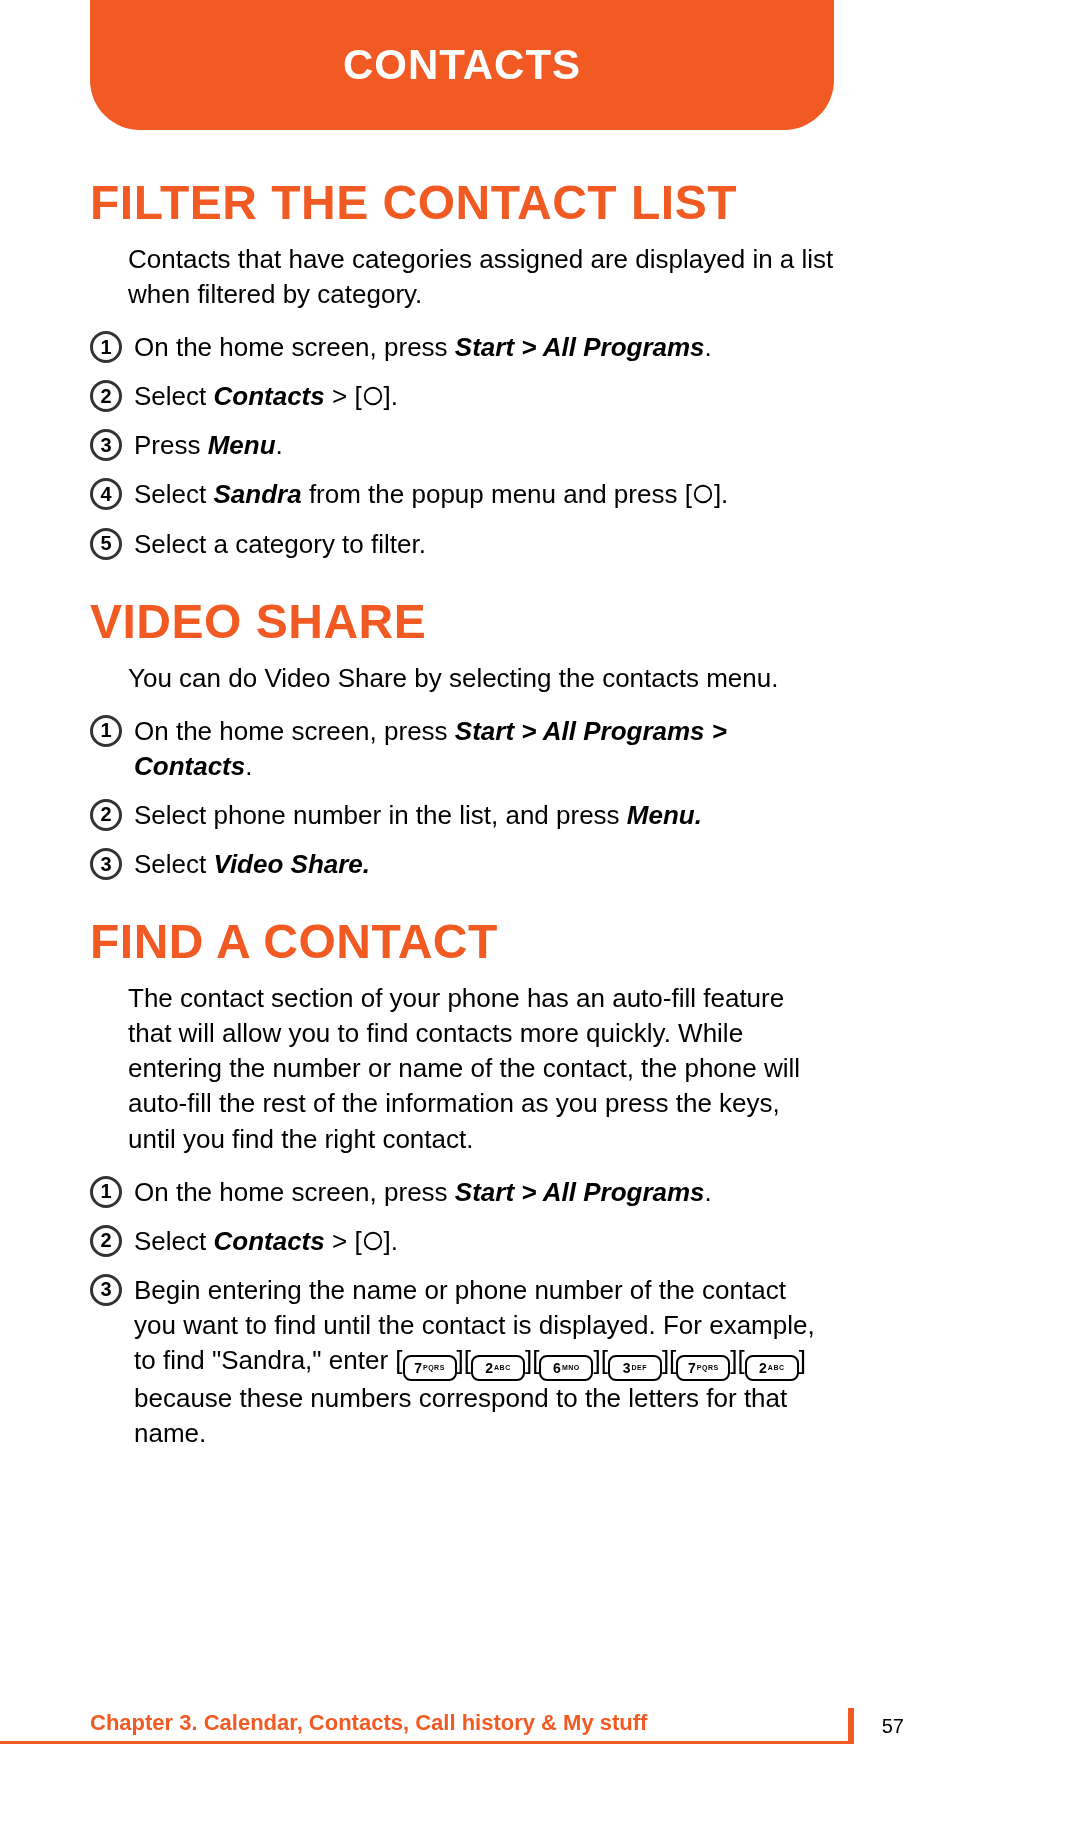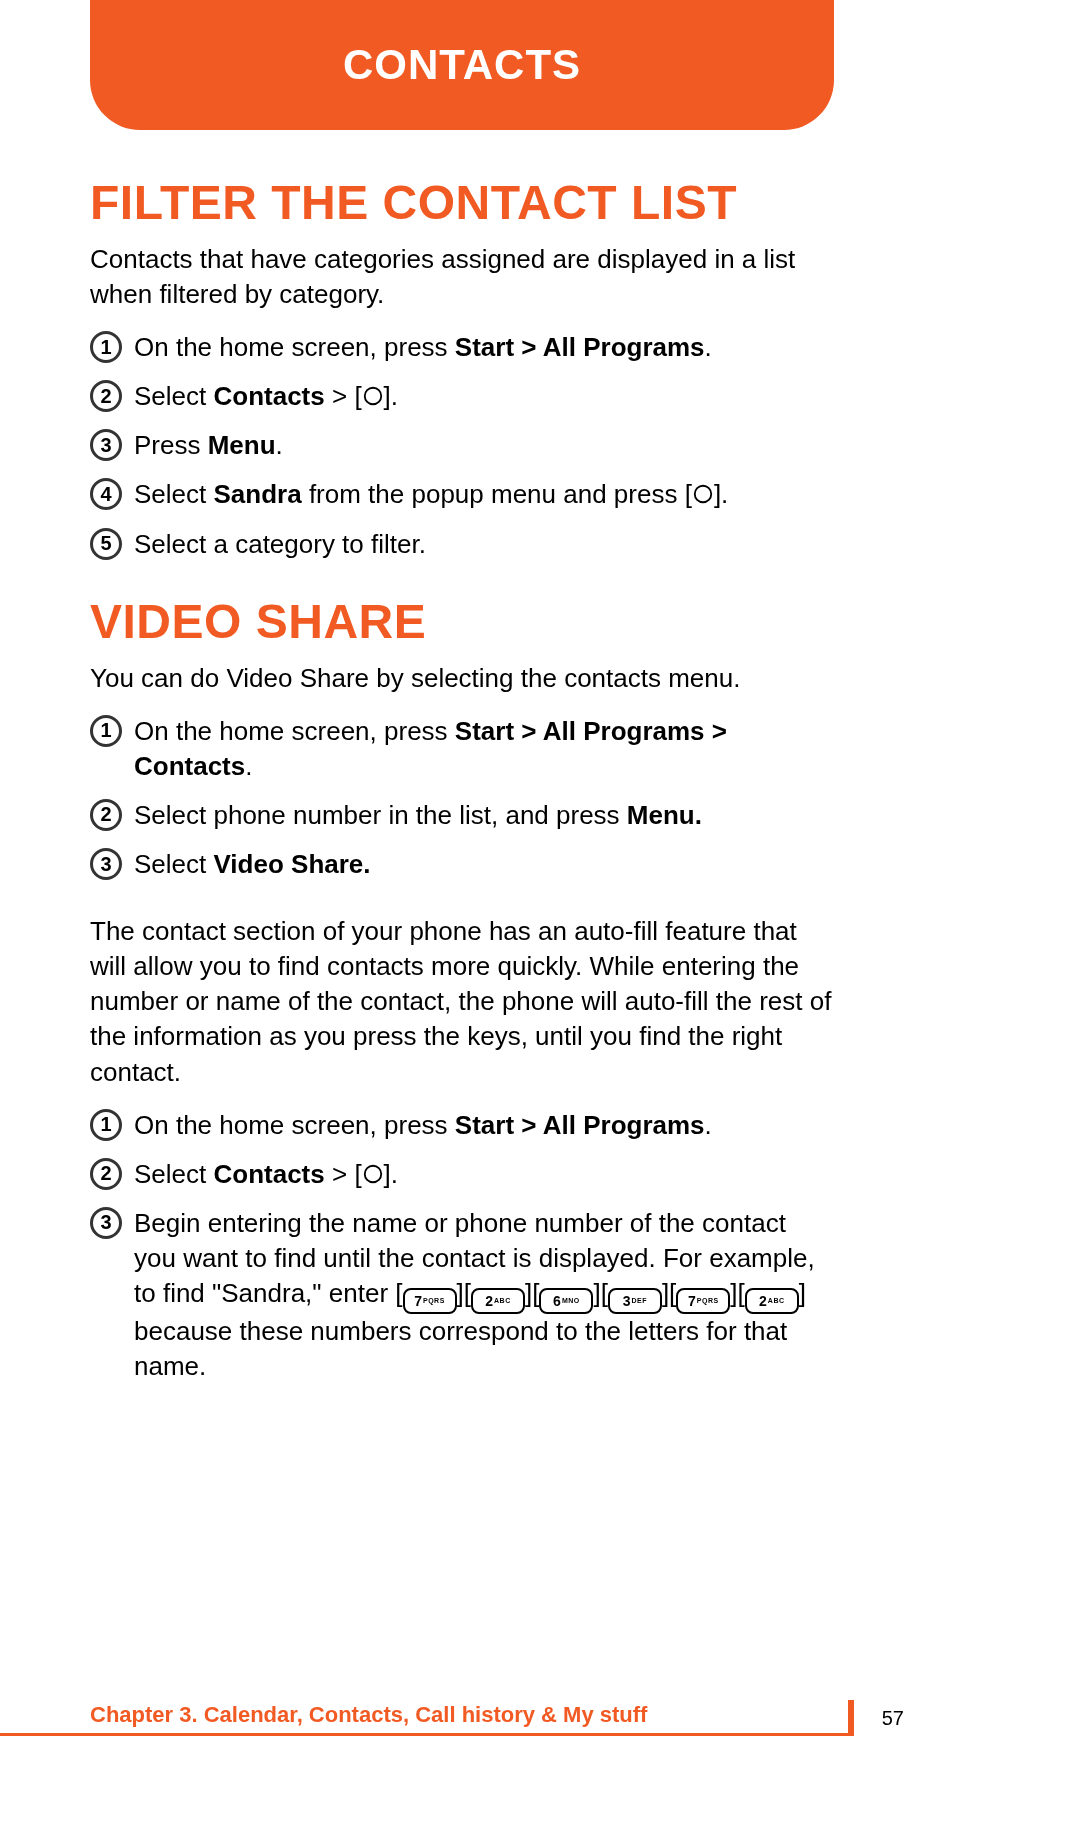--- a/index.html
+++ b/index.html
@@ -41,20 +41,21 @@
     margin-bottom: 12px;
     font-family: "Arial Narrow", "Helvetica Neue Condensed", Arial, sans-serif;
     font-stretch: condensed;
     letter-spacing: 0.5px;
   }
   .section-intro {
     color: #000;
     font-size: 26px;
     line-height: 1.35;
     margin-bottom: 18px;
+    margin-left: 38px;
   }
 
   .steps { list-style: none; }
   .step {
     display: flex;
     align-items: flex-start;
     margin-bottom: 14px;
   }
   .step-num {
     flex: 0 0 auto;
@@ -70,21 +71,21 @@
     margin-right: 12px;
     margin-top: 1px;
     color: #000;
   }
   .step-text {
     color: #000;
     font-size: 26px;
     line-height: 1.35;
     flex: 1;
   }
-  .step-text b { font-weight: bold; }
+  .step-text b { font-weight: bold; font-style: italic; }
 
   .ok-icon {
     display: inline-flex;
     align-items: center;
     justify-content: center;
     width: 22px;
     height: 22px;
     vertical-align: -2px;
   }
   .ok-icon svg { width: 22px; height: 22px; }
@@ -104,21 +105,21 @@
     line-height: 1;
     gap: 1px;
   }
   .key .digit { font-size: 14px; }
   .key .letters { font-size: 7px; letter-spacing: 0.5px; }
 
   .footer {
     position: absolute;
     left: 0;
     right: 0;
-    bottom: 100px;
+    bottom: 92px;
     height: 50px;
   }
   .footer-bar {
     position: absolute;
     left: 0;
     right: 70px;
     bottom: 0;
     height: 3px;
     background: #f15a22;
   }
@@ -206,20 +207,21 @@
           <span class="step-text"><span>Select phone number in the list, and press </span><b>Menu.</b><span></span></span>
         </li>
         <li class="step">
           <span class="step-num">3</span>
           <span class="step-text"><span>Select </span><b>Video Share.</b><span></span></span>
         </li>
       </ul>
     </div>
 
     <div class="section">
+      <div class="section-title">FIND A CONTACT</div>
       <div class="section-intro">The contact section of your phone has an auto-fill feature that will allow you to find contacts more quickly. While entering the number or name of the contact, the phone will auto-fill the rest of the information as you press the keys, until you find the right contact.</div>
       <ul class="steps">
         <li class="step">
           <span class="step-num">1</span>
           <span class="step-text"><span>On the home screen, press </span><b>Start &gt; All Programs</b><span>.</span></span>
         </li>
         <li class="step">
           <span class="step-num">2</span>
           <span class="step-text"><span>Select </span><b>Contacts</b><span> &gt; [</span><span class="ok-icon">
                 <svg viewBox="0 0 24 24">

